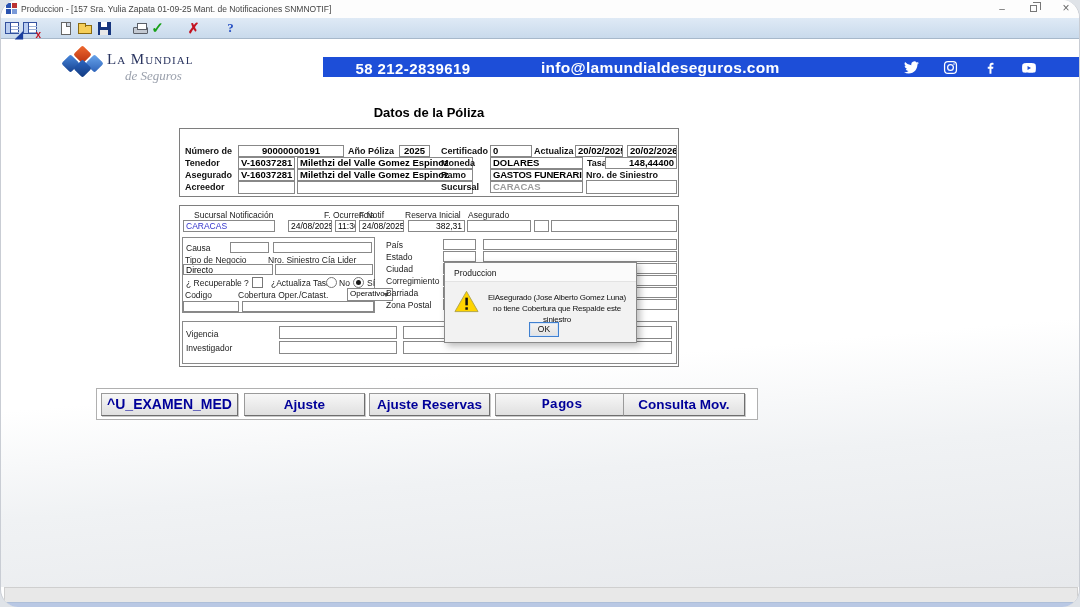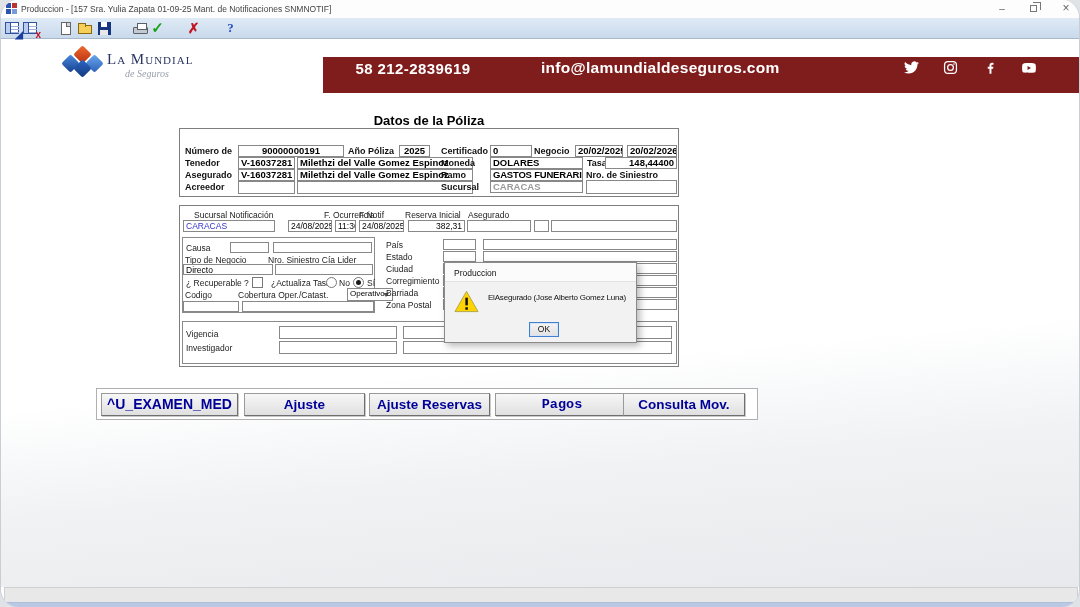--- a/index.html
+++ b/index.html
@@ -34,27 +34,27 @@
   .floppy { position:absolute; left:2px; top:2px; width:13px; height:13px; background:#16357e; }
   .floppy::before { content:""; position:absolute; left:3px; top:0; width:6px; height:5px; background:#fff; }
   .floppy::after { content:""; position:absolute; left:2px; bottom:0; width:8px; height:5px; background:#e8e8e8; }
   .printer { position:absolute; left:1px; top:3px; width:15px; height:7px; background:#c3c9d2; border:1px solid #5a5f68; border-radius:1px; top:7px; }
   .printer::before { content:""; position:absolute; left:3px; top:-5px; width:8px; height:5px; background:#fff; border:1px solid #5a5f68; }
   .glyph-btn { font-weight:bold; text-align:center; }
 
   
   .lgm i { position:absolute; width:13px; height:13px; border-radius:2px; transform:rotate(45deg); }
   .logo-name { font-family:"Liberation Serif", serif; font-variant:small-caps; font-size:15px; letter-spacing:1px; color:#2a3560; }
-  .logo-tag { font-family:"Liberation Serif", serif; font-style:italic; font-size:10px; color:#9aa0ac; }
-  .navybar { position:absolute; left:322px; top:57px; width:758px; height:36px; background:#7f1d1d; }
+  .logo-tag { font-family:"Liberation Serif", serif; font-style:italic; font-size:13px; color:#9aa0ac; }
+  .navybar { position:absolute; left:322px; top:57px; width:758px; height:20px; background:#1d4ed8; }
   .hdr-txt { position:absolute; color:#fff; font-weight:bold; white-space:nowrap; }
   .soc { position:absolute; top:3px; width:16px; height:16px; }
 
   
-  .ftitle { position:absolute; left:178px; top:105px; width:500px; text-align:center; font-size:13px; font-weight:bold; color:#000;margin-top:8px; }
+  .ftitle { position:absolute; left:178px; top:105px; width:500px; text-align:center; font-size:13px; font-weight:bold; color:#000; }
   .gbox { position:absolute; border:1px solid #7e7e7e; background:transparent; }
   .lbl-b { position:absolute; font-size:9px; font-weight:bold; color:#111; white-space:nowrap; line-height:1; }
   .lbl { position:absolute; font-size:8.5px; color:#222; white-space:nowrap; line-height:1; }
   .field { position:absolute; height:12px; background:#fff; border:1px solid #888; font-size:9.5px; font-weight:bold;
            line-height:10px; padding:0 2px; overflow:hidden; white-space:nowrap; color:#000; }
   .f2 { font-size:8.5px; font-weight:normal; }
   .ctr { text-align:center; } .rgt { text-align:right; }
   .gray { color:#9a9a9a; } .blue { color:#3434cc; }
   .cb { position:absolute; width:11px; height:11px; background:#fff; border:1px solid #777; }
   .radio { position:absolute; width:11px; height:11px; background:#fff; border:1px solid #777; border-radius:50%; }
@@ -176,21 +176,21 @@
   <span class="lbl-b" style="left:184px;top:147px;">Número de</span>
   <span class="lbl-b" style="left:184px;top:159px;">Tenedor</span>
   <span class="lbl-b" style="left:184px;top:171px;">Asegurado</span>
   <span class="lbl-b" style="left:184px;top:183px;">Acreedor</span>
 
   <div class="field ctr" style="left:237px;top:145px;width:106px;">90000000191</div>
   <span class="lbl-b" style="left:347px;top:147px;">Año Póliza</span>
   <div class="field ctr" style="left:398px;top:145px;width:31px;">2025</div>
   <span class="lbl-b" style="left:440px;top:147px;">Certificado</span>
   <div class="field" style="left:489px;top:145px;width:42px;">0</div>
-  <span class="lbl-b" style="left:533px;top:147px;">Negocio</span>
+  <span class="lbl-b" style="left:533px;top:147px;">Actualiza</span>
   <div class="field ctr" style="left:574px;top:145px;width:48px;">20/02/2025</div>
   <div class="field ctr" style="left:626px;top:145px;width:50px;">20/02/2026</div>
 
   <div class="field" style="left:237px;top:157px;width:57px;">V-16037281</div>
   <div class="field" style="left:296px;top:157px;width:176px;">Milethzi del Valle Gomez Espinoz</div>
   <span class="lbl-b" style="left:440px;top:159px;">Moneda</span>
   <div class="field" style="left:489px;top:157px;width:93px;">DOLARES</div>
   <span class="lbl-b" style="left:586px;top:159px;">Tasa</span>
   <div class="field rgt" style="left:604px;top:157px;width:72px;">148,44400</div>
 
@@ -284,20 +284,21 @@
     </div>
     <span class="abs" style="left:9px;top:27px;">
       <svg width="25" height="23" viewBox="0 0 26 23">
           <path d="M13 1 L25 22 L1 22 Z" fill="#ffd400" stroke="#b0a44a" stroke-width="1"></path>
           <rect x="11.8" y="7.5" width="2.6" height="8" fill="#111"></rect>
           <rect x="11.8" y="17.5" width="2.6" height="2.6" fill="#111"></rect>
         </svg>
     </span>
     <div class="dlg-msg">
       <div>ElAsegurado (Jose Alberto Gomez Luna)</div>
+      <div>no tiene Cobertura que Respalde este siniestro</div>
     </div>
     <div class="okbtn">OK</div>
   </div>
 
   <div class="statusbar"></div>
   <div class="winbottom"></div>
 
 </div>
 
 </body></html>

